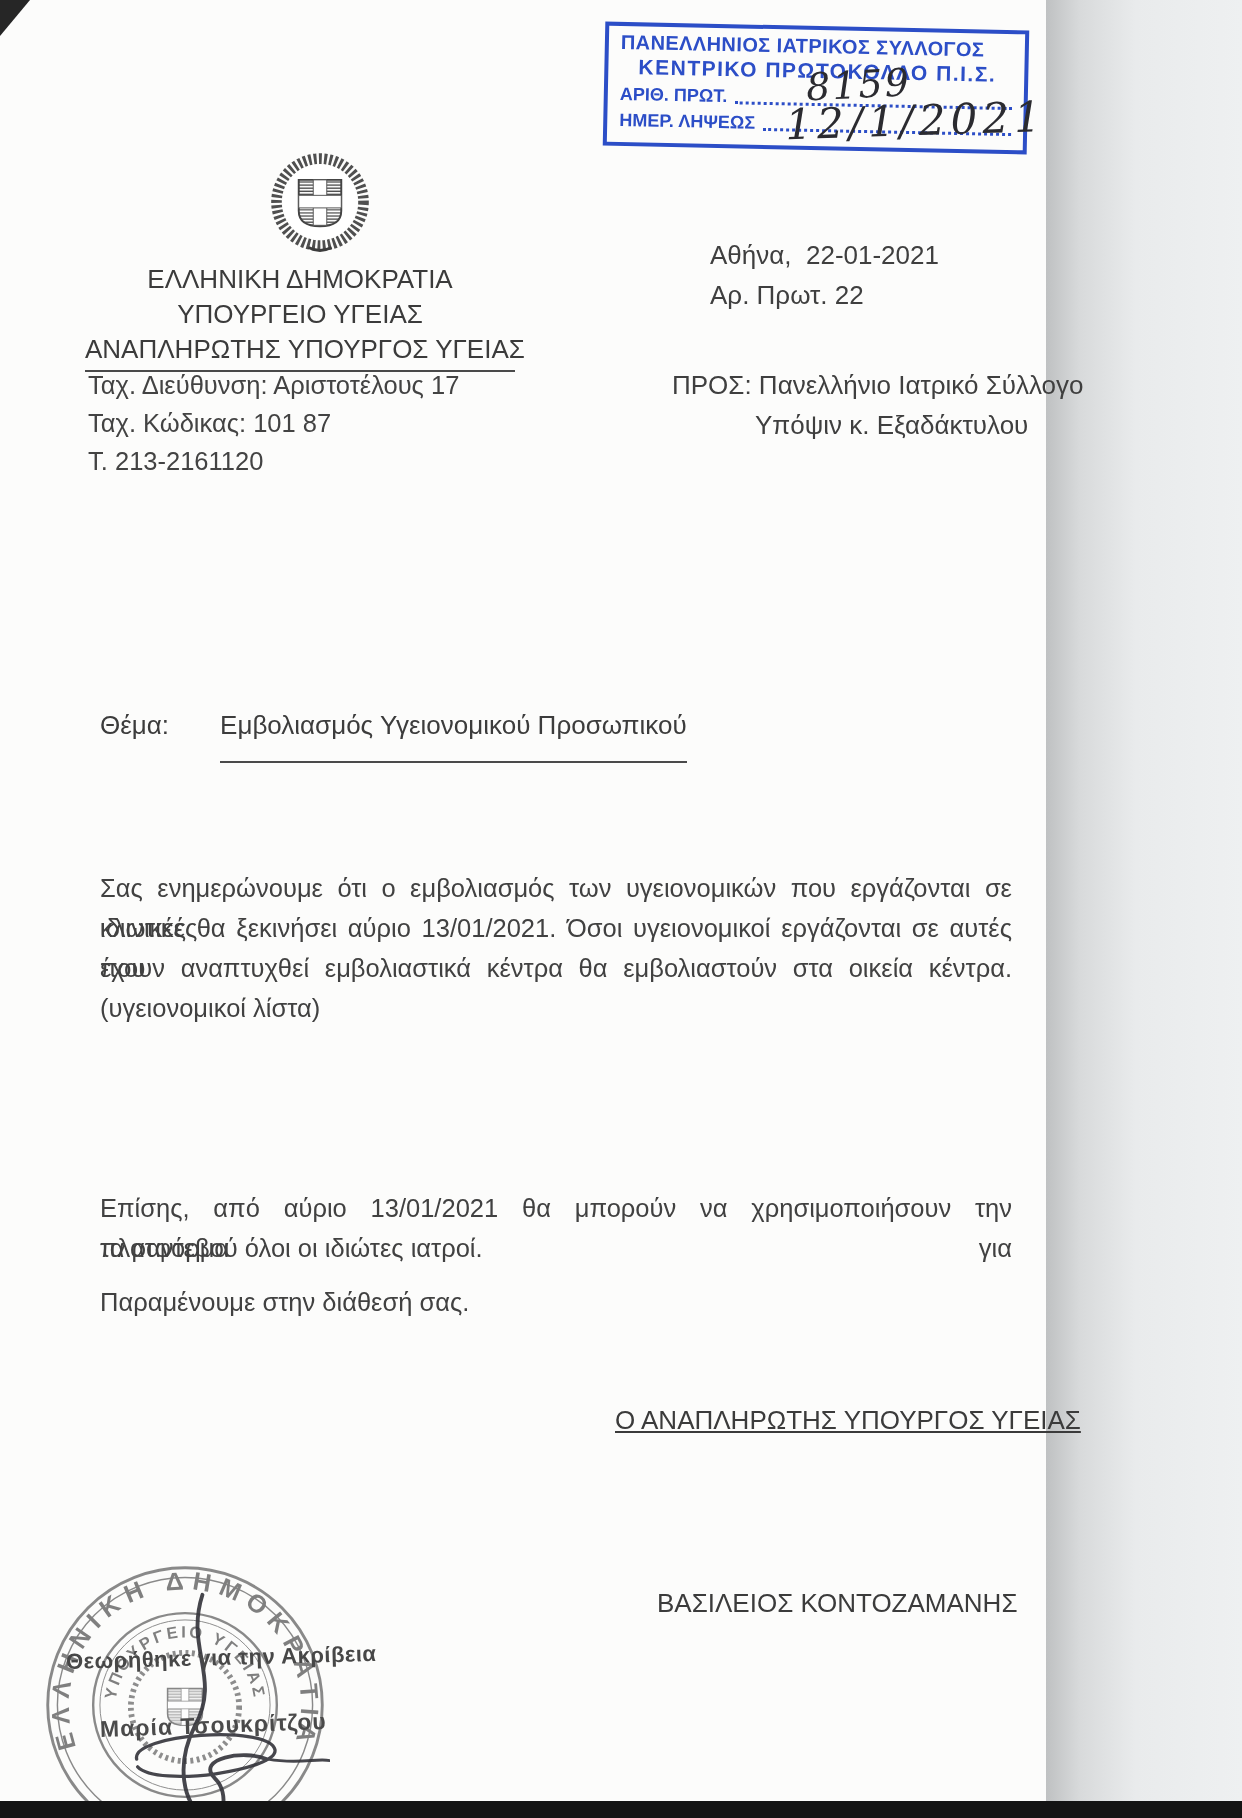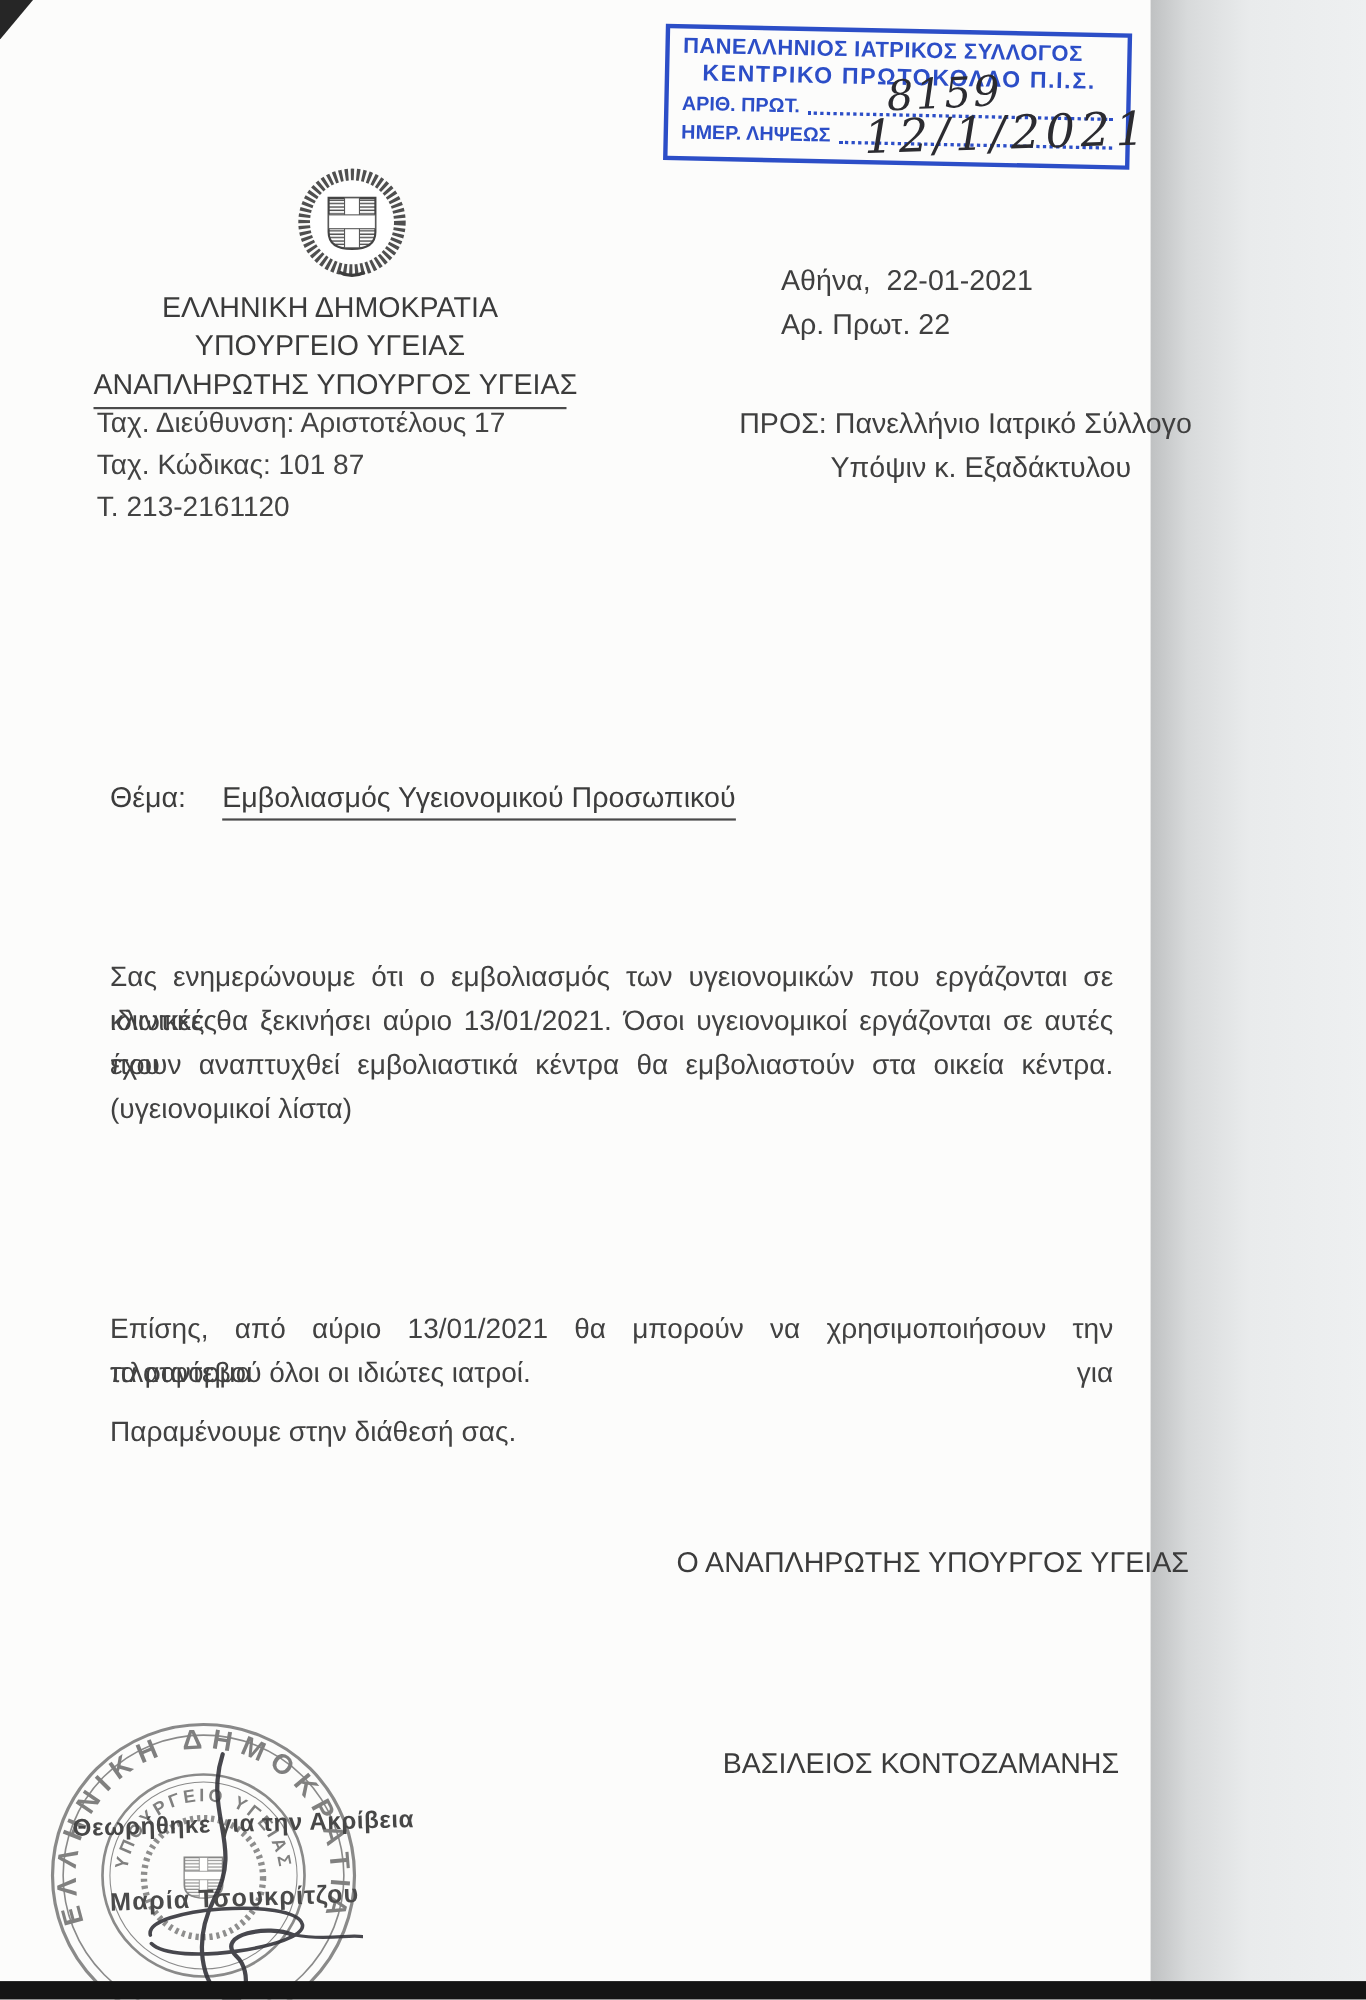--- a/index.html
+++ b/index.html
@@ -38,32 +38,32 @@
   .addr-block { left:88px; top:366px; font-size:25.5px; line-height:38px; color:#434343; }
 
   
   .place-date { left:710px; top:240px; font-size:26px; white-space:pre; color:#3f3f3f; }
   .proto-no   { left:710px; top:280px; font-size:26px; color:#3f3f3f; }
   .recip1 { left:672px; top:370px; font-size:26px; color:#3f3f3f; }
   .recip2 { left:755px; top:410px; font-size:26px; color:#3f3f3f; }
 
   
   .subject { left:100px; top:710px; font-size:26px; color:#3c3c3c; display:flex; }
-  .subject-label { margin-right:33px; }
-  .subject-text { border-bottom:2.5px solid #4a4a4a; padding-bottom:3px; }
+  .subject-label { margin-right:19px; }
+  .subject-text { border-bottom:2.5px solid #4a4a4a; padding-bottom:20px;margin-left:32px; }
 
   
   .par { left:100px; width:912px; font-size:25.5px; line-height:40px; color:#414141; }
   .jline { text-align:justify; text-align-last:justify; height:40px; }
   .jline.last { text-align-last:left; }
   .p1 { top:868px; } .p2 { top:1048px; } .p3 { top:1188px; }
   .closing { left:100px; top:1288px; font-size:25.5px; color:#414141; }
 
   
-  .sig-title { left:615px; top:1405px; font-size:26px; color:#3b3b3b; }
+  .sig-title { left:615px; top:1405px; font-size:26px; color:#3b3b3b;text-decoration:underline; }
   .sig-name  { left:657px; top:1588px; font-size:26px; color:#3b3b3b; }
 
   
   .seal { left:40px; top:1560px; z-index:10; }
   .seal-note { left:66px; top:1645px; font-size:22px; font-weight:bold; color:#474747;
     transform:rotate(-1.5deg); letter-spacing:0.5px; z-index:20; white-space:nowrap; }
   .seal-name { left:100px; top:1712px; font-size:23px; font-weight:bold; color:#4a4a4a;
     transform:rotate(-2deg); letter-spacing:1px; z-index:20; white-space:nowrap; }
 </style>
 </head>

